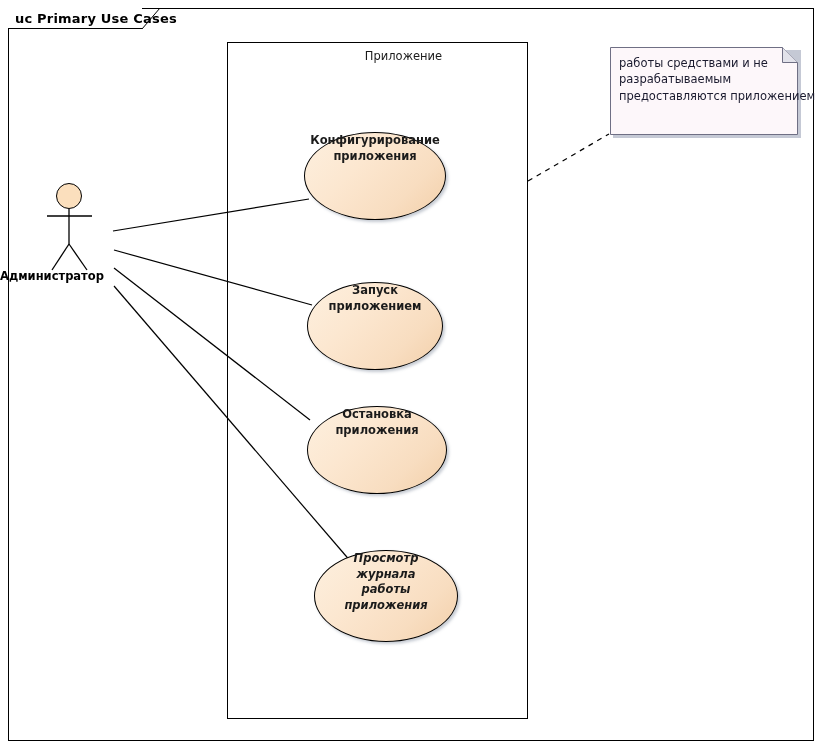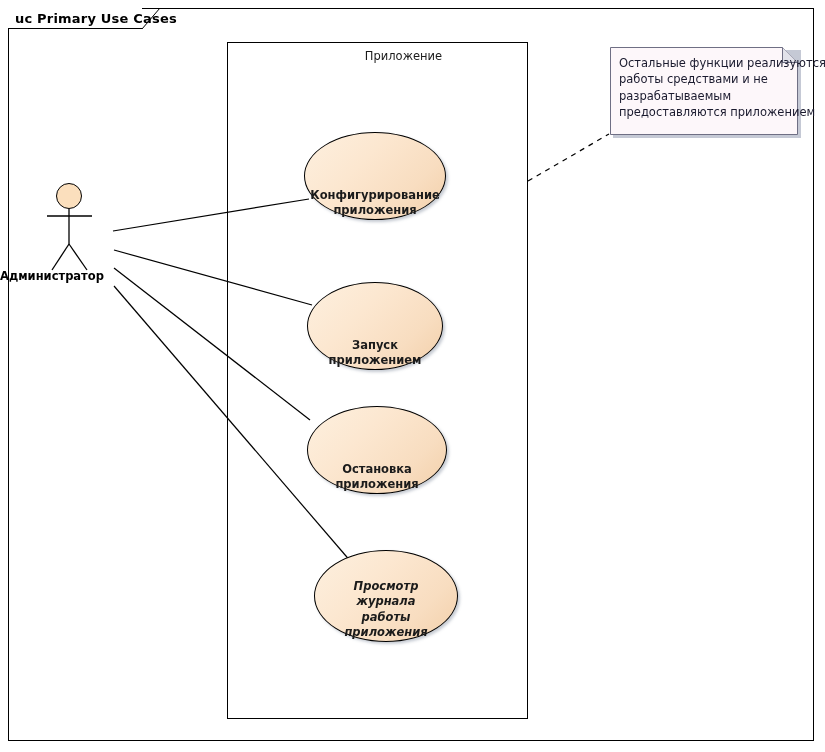--- a/index.html
+++ b/index.html
@@ -109,21 +109,21 @@
 
   
   .usecase {
     position: absolute;
     box-sizing: border-box;
     border-radius: 50%;
     border: 1px solid #000000;
     background: linear-gradient(135deg, #fdf0df 0%, #fce7d0 38%, #f8ddc0 72%, #f2cfa9 100%);
     box-shadow: 2px 2px 3px rgba(120,130,150,0.42);
     display: flex;
-    align-items: flex-end;
+    align-items: flex-start;
     justify-content: center;
     text-align: center;
   }
   .usecase-label {
     font-size: 11.5px;
     font-weight: bold;
     color: #1b1b1b;
     line-height: 1.35;
     padding: 0 12px;
     white-space: pre-line;
@@ -226,20 +226,19 @@
       </div>
     </div>
 
   <div class="note">
     <div class="note-shadow"></div>
     <svg width="188" height="88" viewBox="0 0 188 88" style="position:absolute;left:0;top:0;">
       <path d="M0.5,0.5 L172.5,0.5 L187.5,15.5 L187.5,87.5 L0.5,87.5 Z" fill="#fdf7fa" stroke="#6f6f84" stroke-width="1"></path>
       <path d="M172.5,0.5 L172.5,15.5 L187.5,15.5" fill="#e2e2ea" stroke="#6f6f84" stroke-width="1"></path>
     </svg>
     <div class="note-text">
-      <span class="note-line">Остальные функции реализуются</span>
       <span class="note-line">работы средствами и не</span>
       <span class="note-line">разрабатываемым</span>
       <span class="note-line">предоставляются приложением</span>
     </div>
   </div>
 
 </div>
 
 </body></html>

